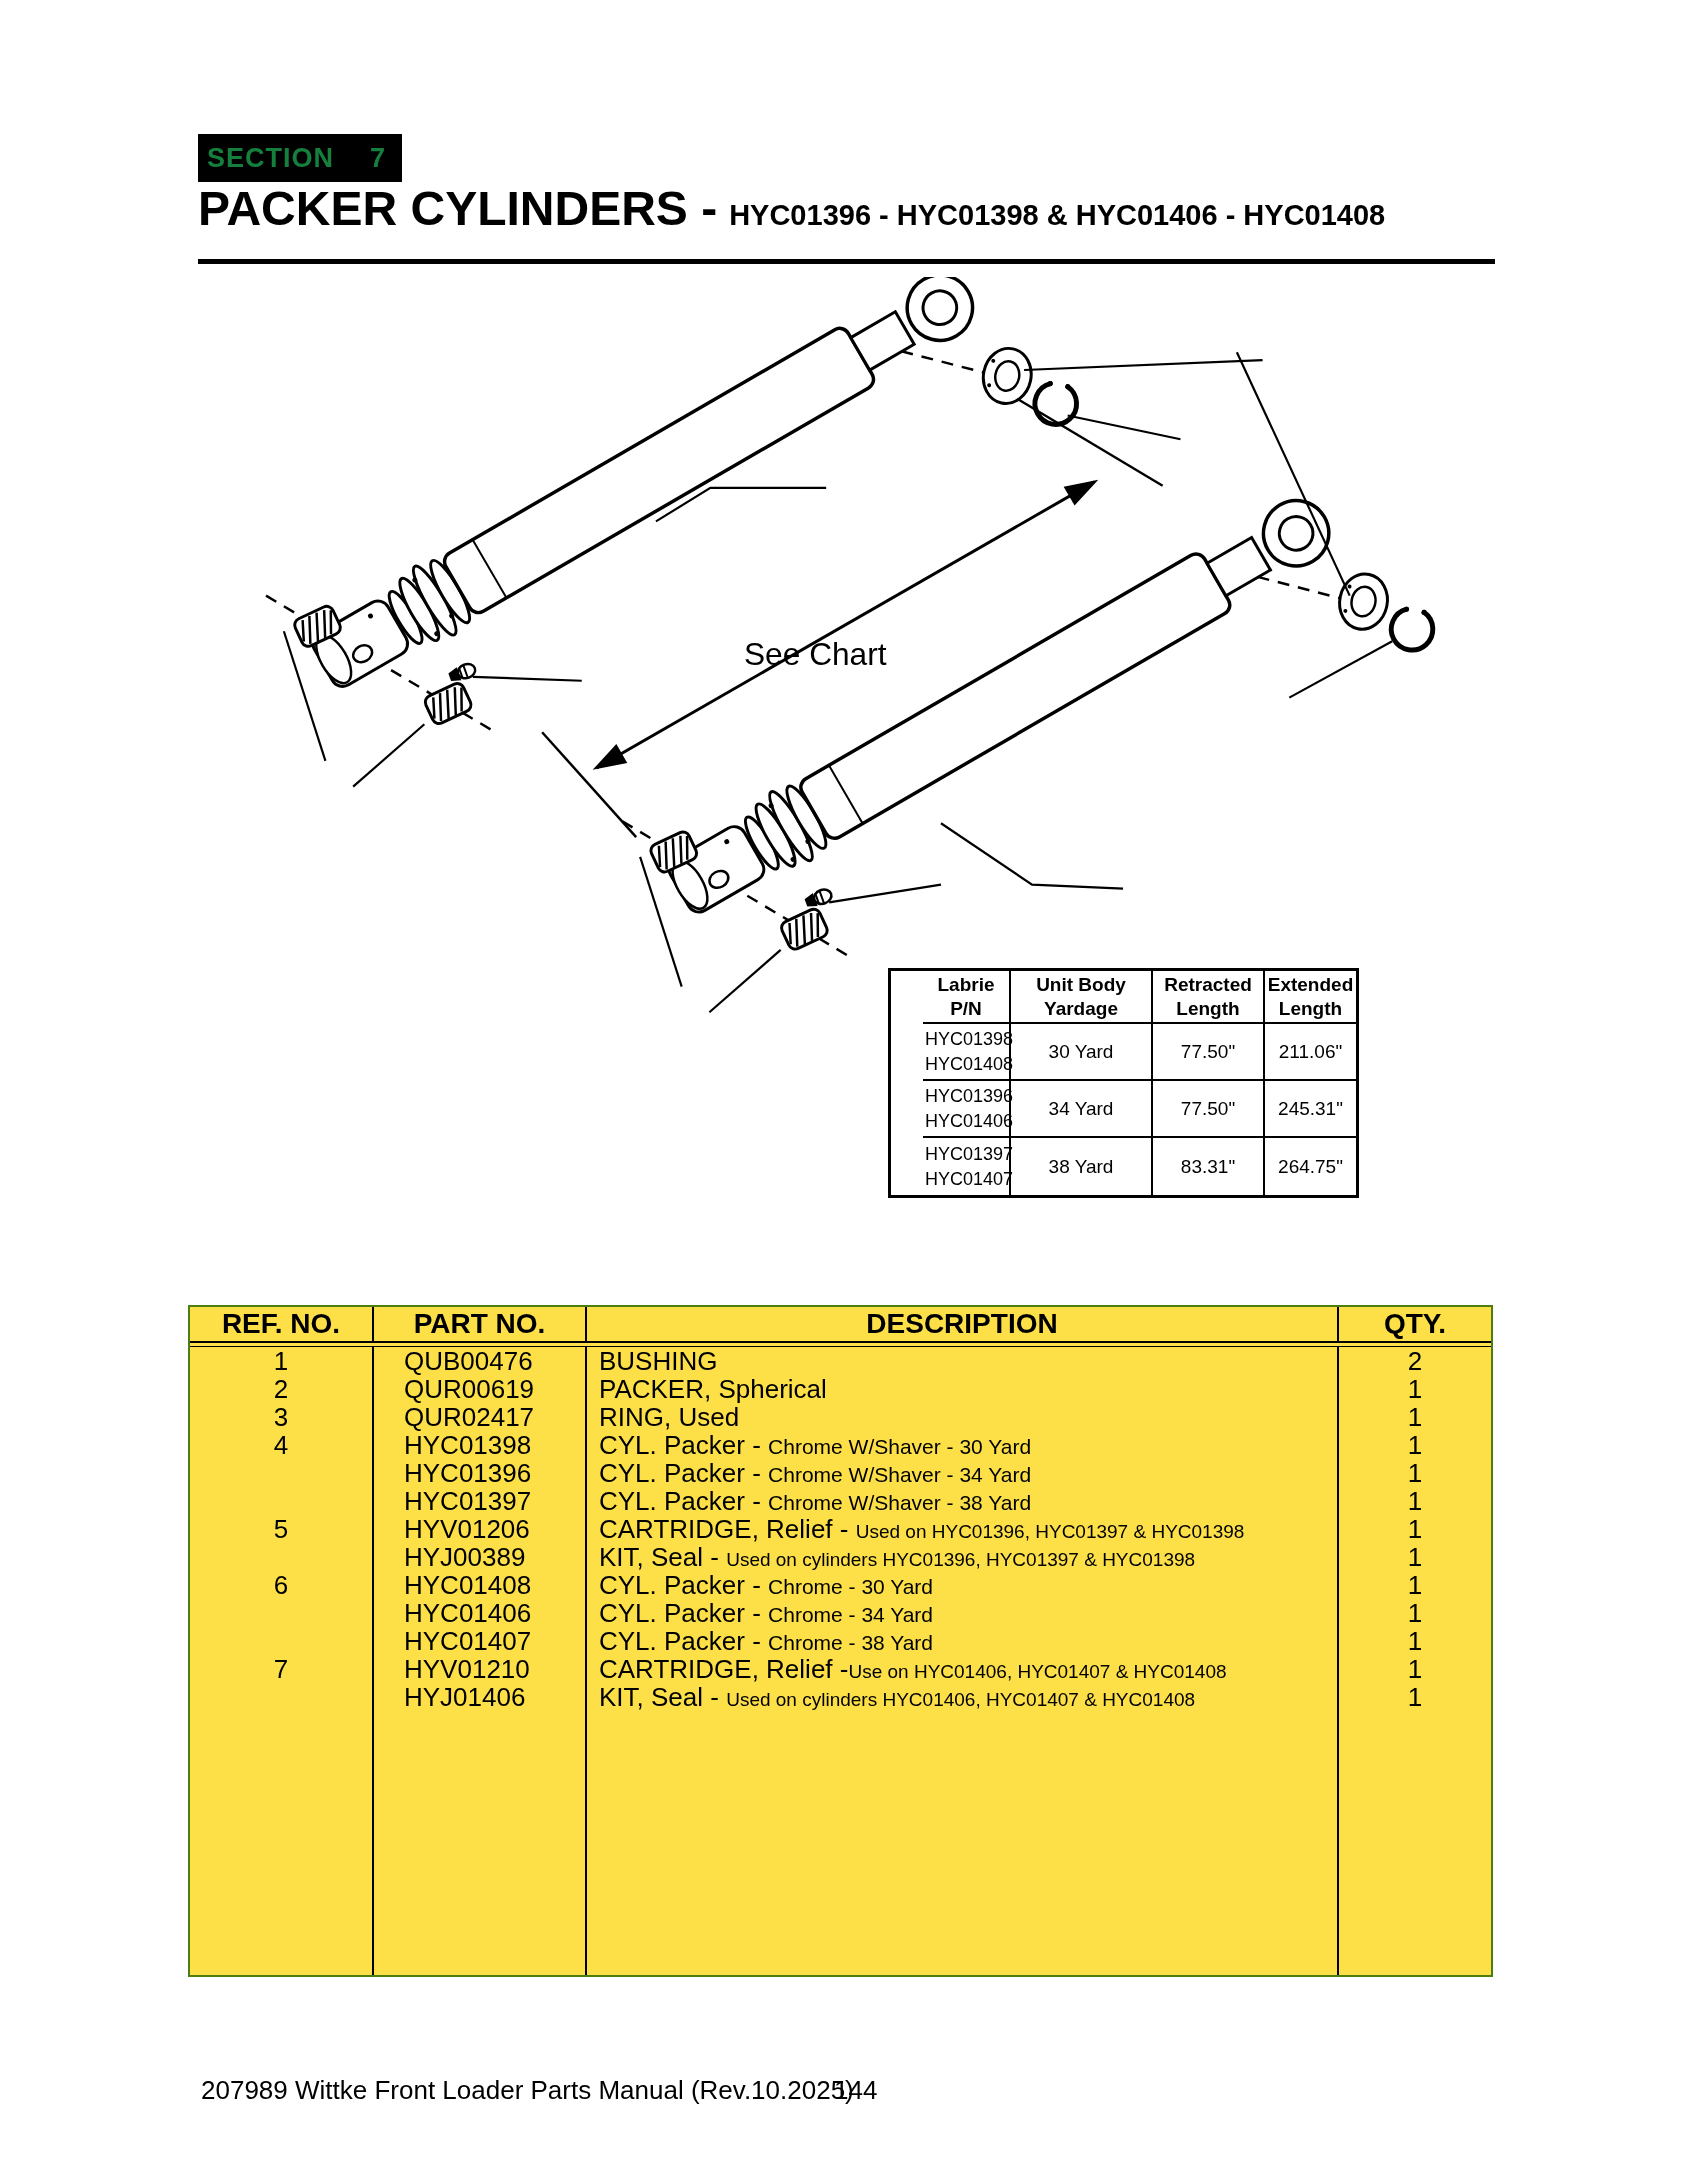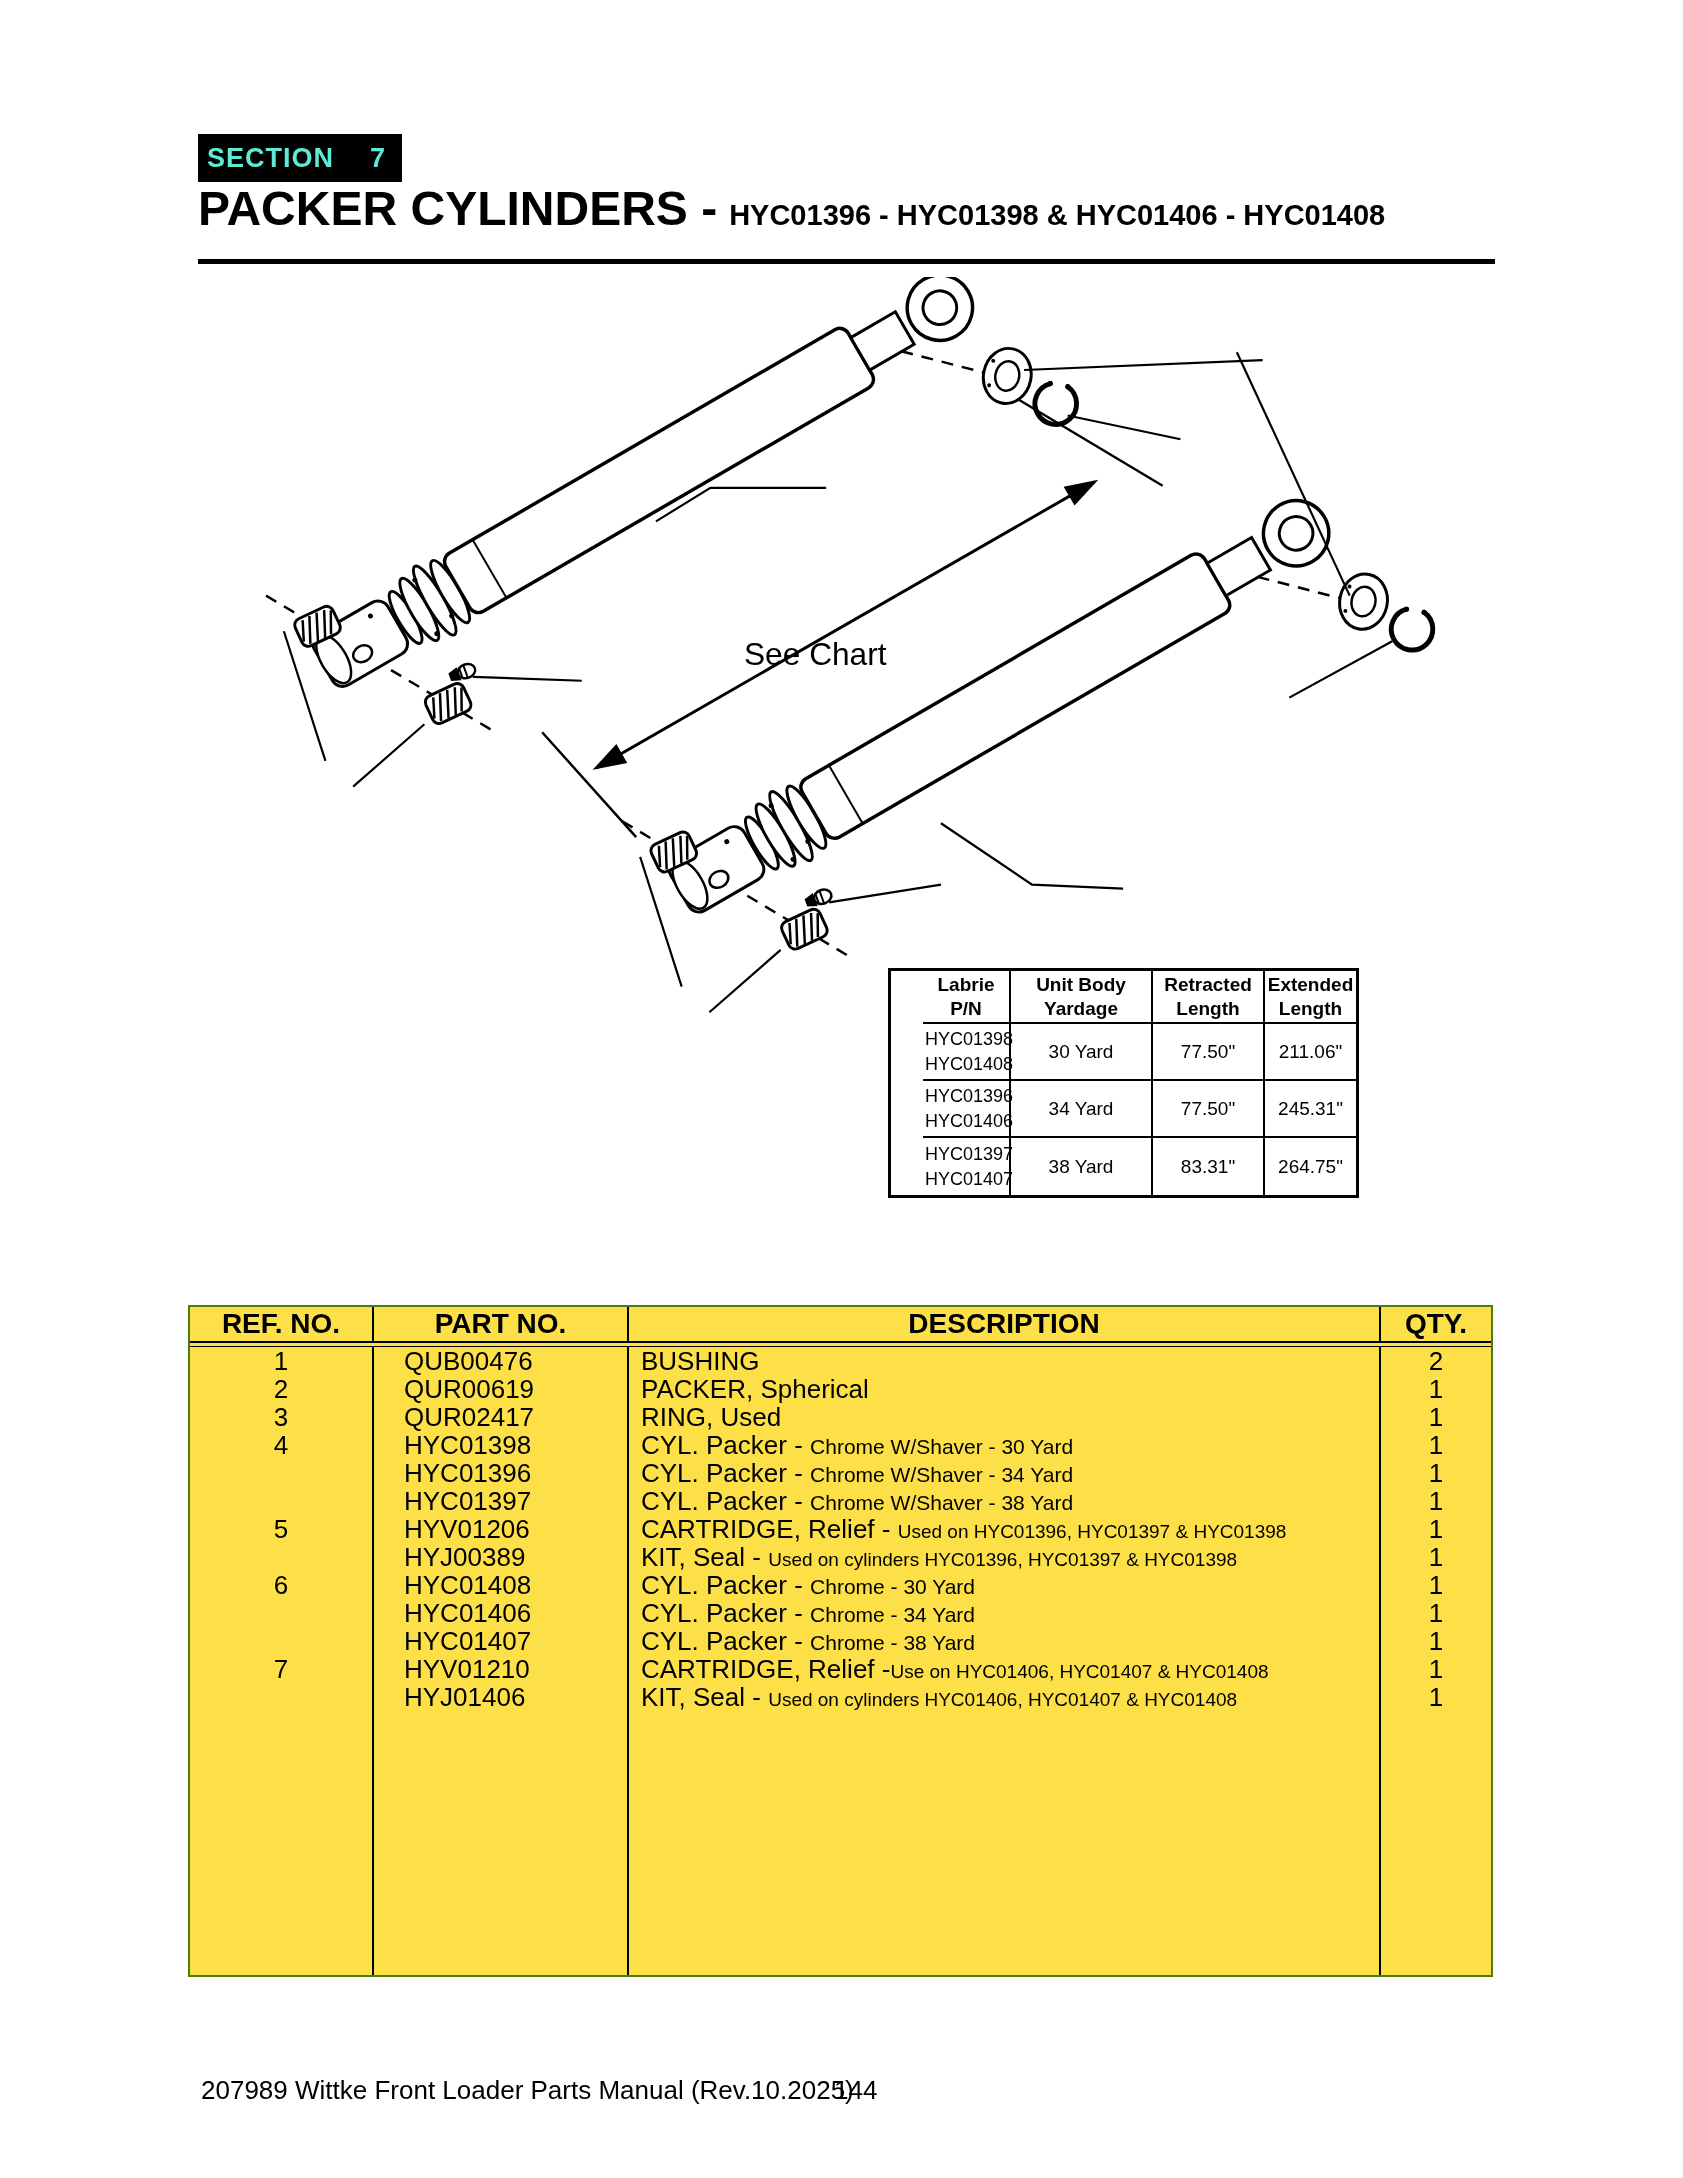--- a/index.html
+++ b/index.html
@@ -5,21 +5,21 @@
   * { box-sizing: border-box; }
   html,body { margin:0; padding:0; }
   body {
     width:1683px; height:2178px; position:relative; background:#fff;
     font-family:"Liberation Sans", sans-serif; color:#000;
   }
   .abs { position:absolute; }
 
   
   .section-box {
-    left:198px; top:134px; width:204px; height:48px; background:#000; color:#5eead4;
+    left:198px; top:134px; width:204px; height:48px; background:#000; color:#15803d;
     display:flex; align-items:center; padding-left:9px;
     font-size:27px; font-weight:bold; letter-spacing:1px;
   }
   .section-box .num { margin-left:36px; }
   .title-row { left:198px; top:181px; display:flex; align-items:baseline; }
   .title-main { font-size:48px; font-weight:bold; letter-spacing:0px; }
   .title-sub  { font-size:29px; font-weight:bold; margin-left:12px; }
   .title-rule { left:198px; top:259px; width:1297px; height:5px; background:#000; }
 
   
@@ -49,21 +49,21 @@
   .parts-table {
     left:188px; top:1305px; width:1305px; height:672px;
     border:2px solid #4d7c0f; display:flex; flex-direction:column; background:#fde047;
   }
   .p-head { display:flex; border-bottom:2px solid #000; height:36px; }
   .p-hcell {
     font-size:28px; font-weight:bold; display:flex; align-items:center; justify-content:center;
   }
   .p-dbl { height:4px; border-bottom:1px solid #000; }
   .w-ref  { width:184px; border-right:2px solid #000; }
-  .w-part { width:255px; border-right:2px solid #000; }
+  .w-part { width:213px; border-right:2px solid #000; }
   .w-desc { width:752px; border-right:2px solid #000; }
   .w-qty  { flex:1; border-right:none; }
   .p-cols { display:flex; flex:1; }
   .p-line { height:28px; line-height:28px; font-size:26px; white-space:nowrap; }
   .col-ref .p-line  { text-align:center; }
   .col-part .p-line { padding-left:30px; }
   .col-desc .p-line { padding-left:12px; }
   .col-qty .p-line  { text-align:center; }
   .note-mid   { font-size:21px; }
   .note-small { font-size:19px; }

